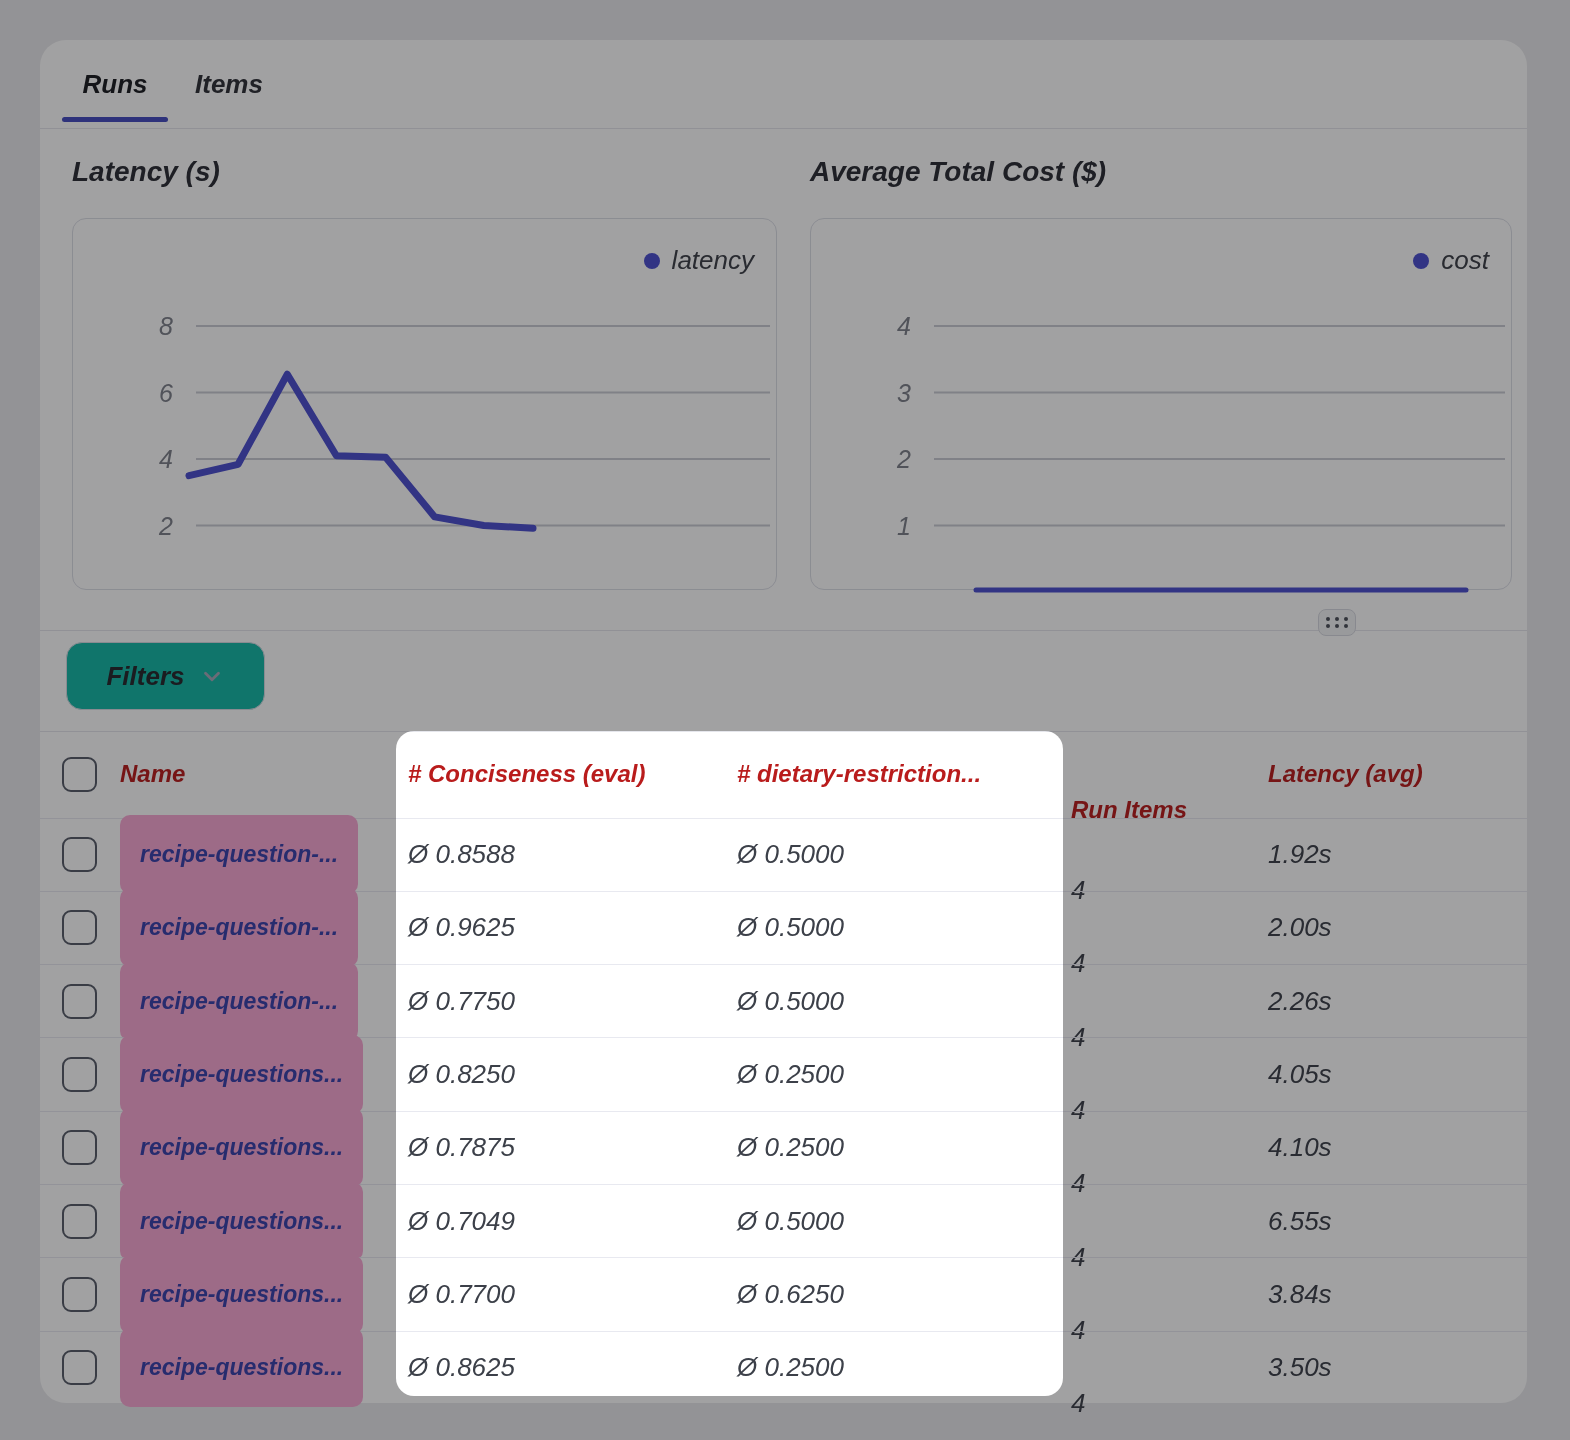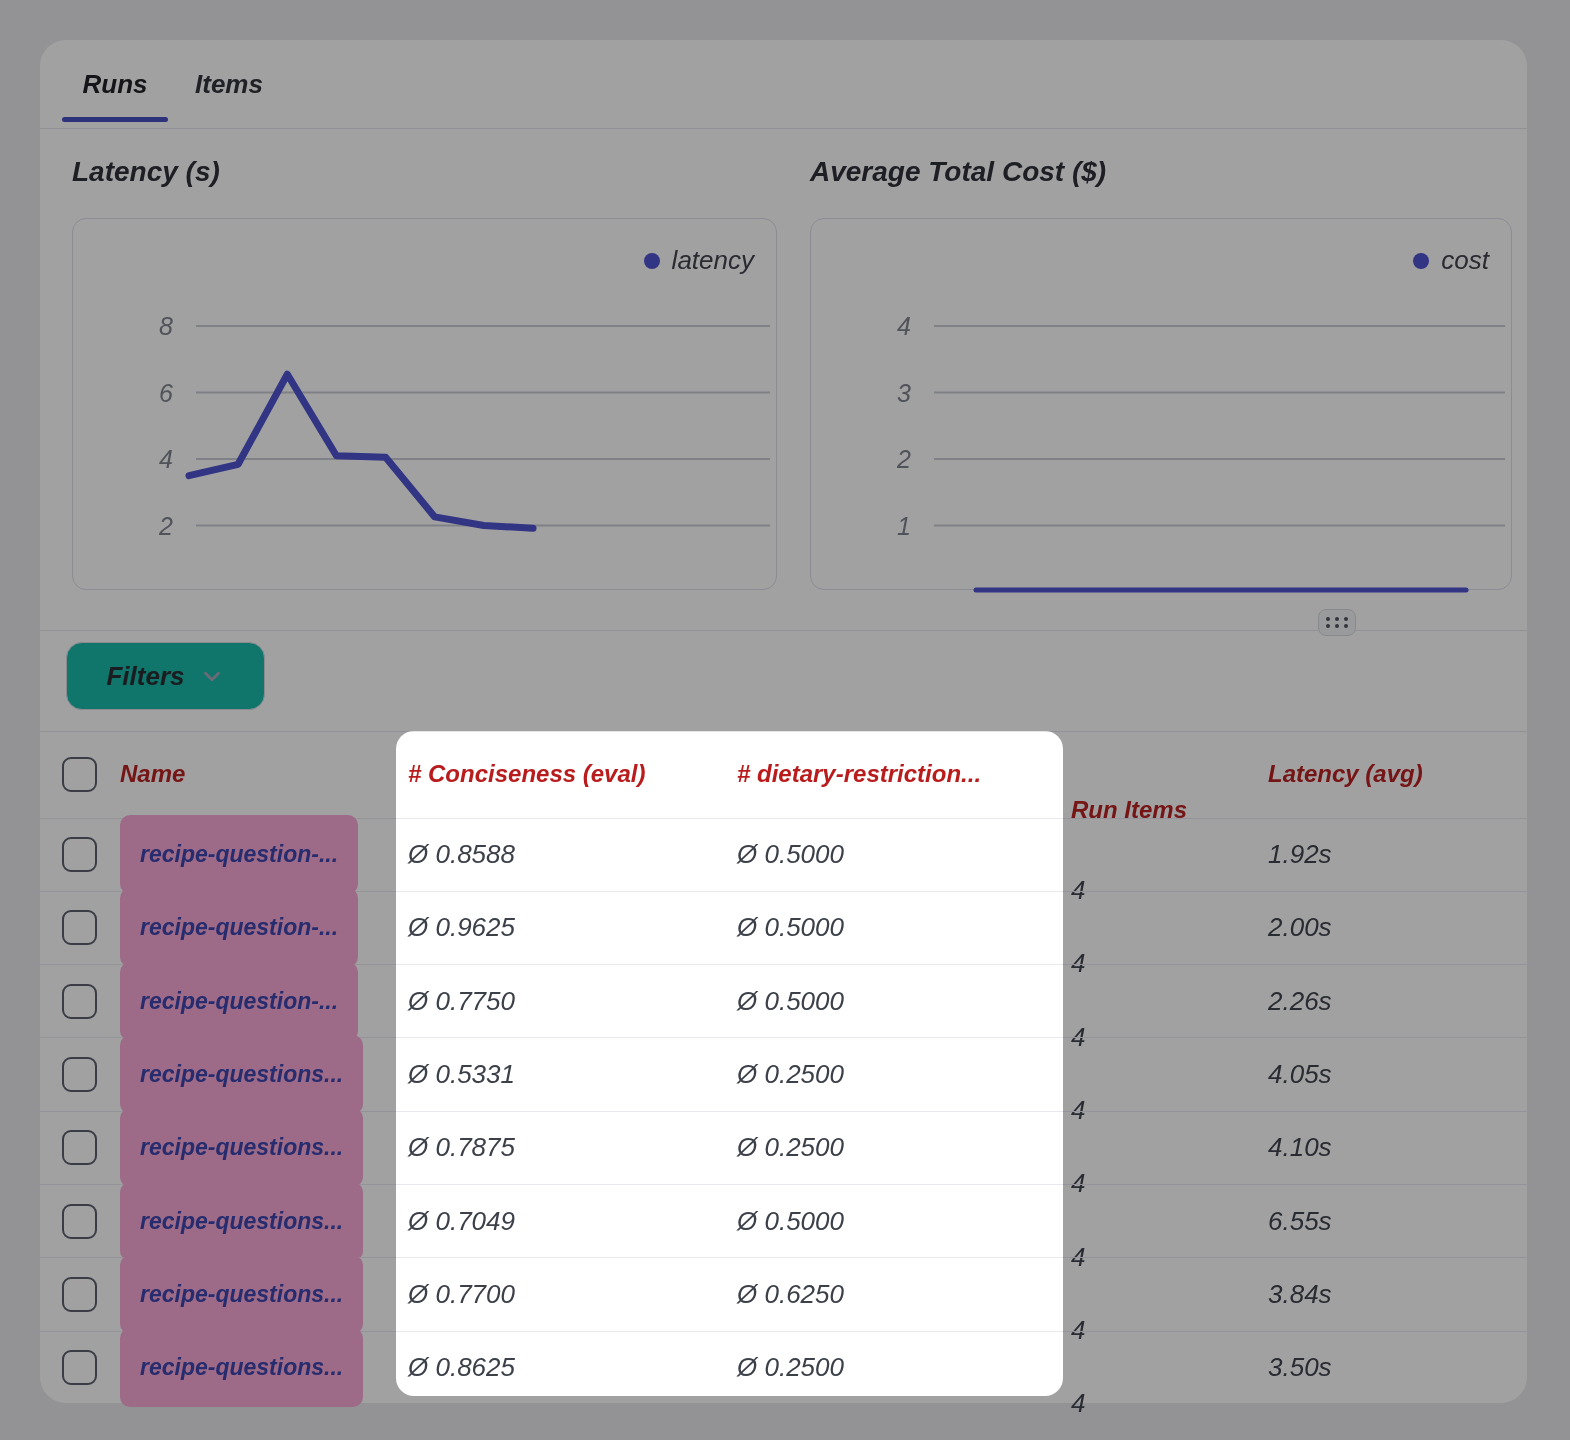--- a/index.html
+++ b/index.html
@@ -186,21 +186,21 @@
             <span class="cell col-c3">4</span>
             <span class="cell col-c4">2.26s</span>
           </div>
           <div class="trow">
             <span class="cbwrap">
               <span class="cb"></span>
             </span>
             <span class="cell col-name">
               <span class="badge">recipe-questions...</span>
             </span>
-            <span class="cell col-c1">Ø 0.5331</span>
+            <span class="cell col-c1">Ø 0.8250</span>
             <span class="cell col-c2">Ø 0.2500</span>
             <span class="cell col-c3">4</span>
             <span class="cell col-c4">4.05s</span>
           </div>
           <div class="trow">
             <span class="cbwrap">
               <span class="cb"></span>
             </span>
             <span class="cell col-name">
               <span class="badge">recipe-questions...</span>

